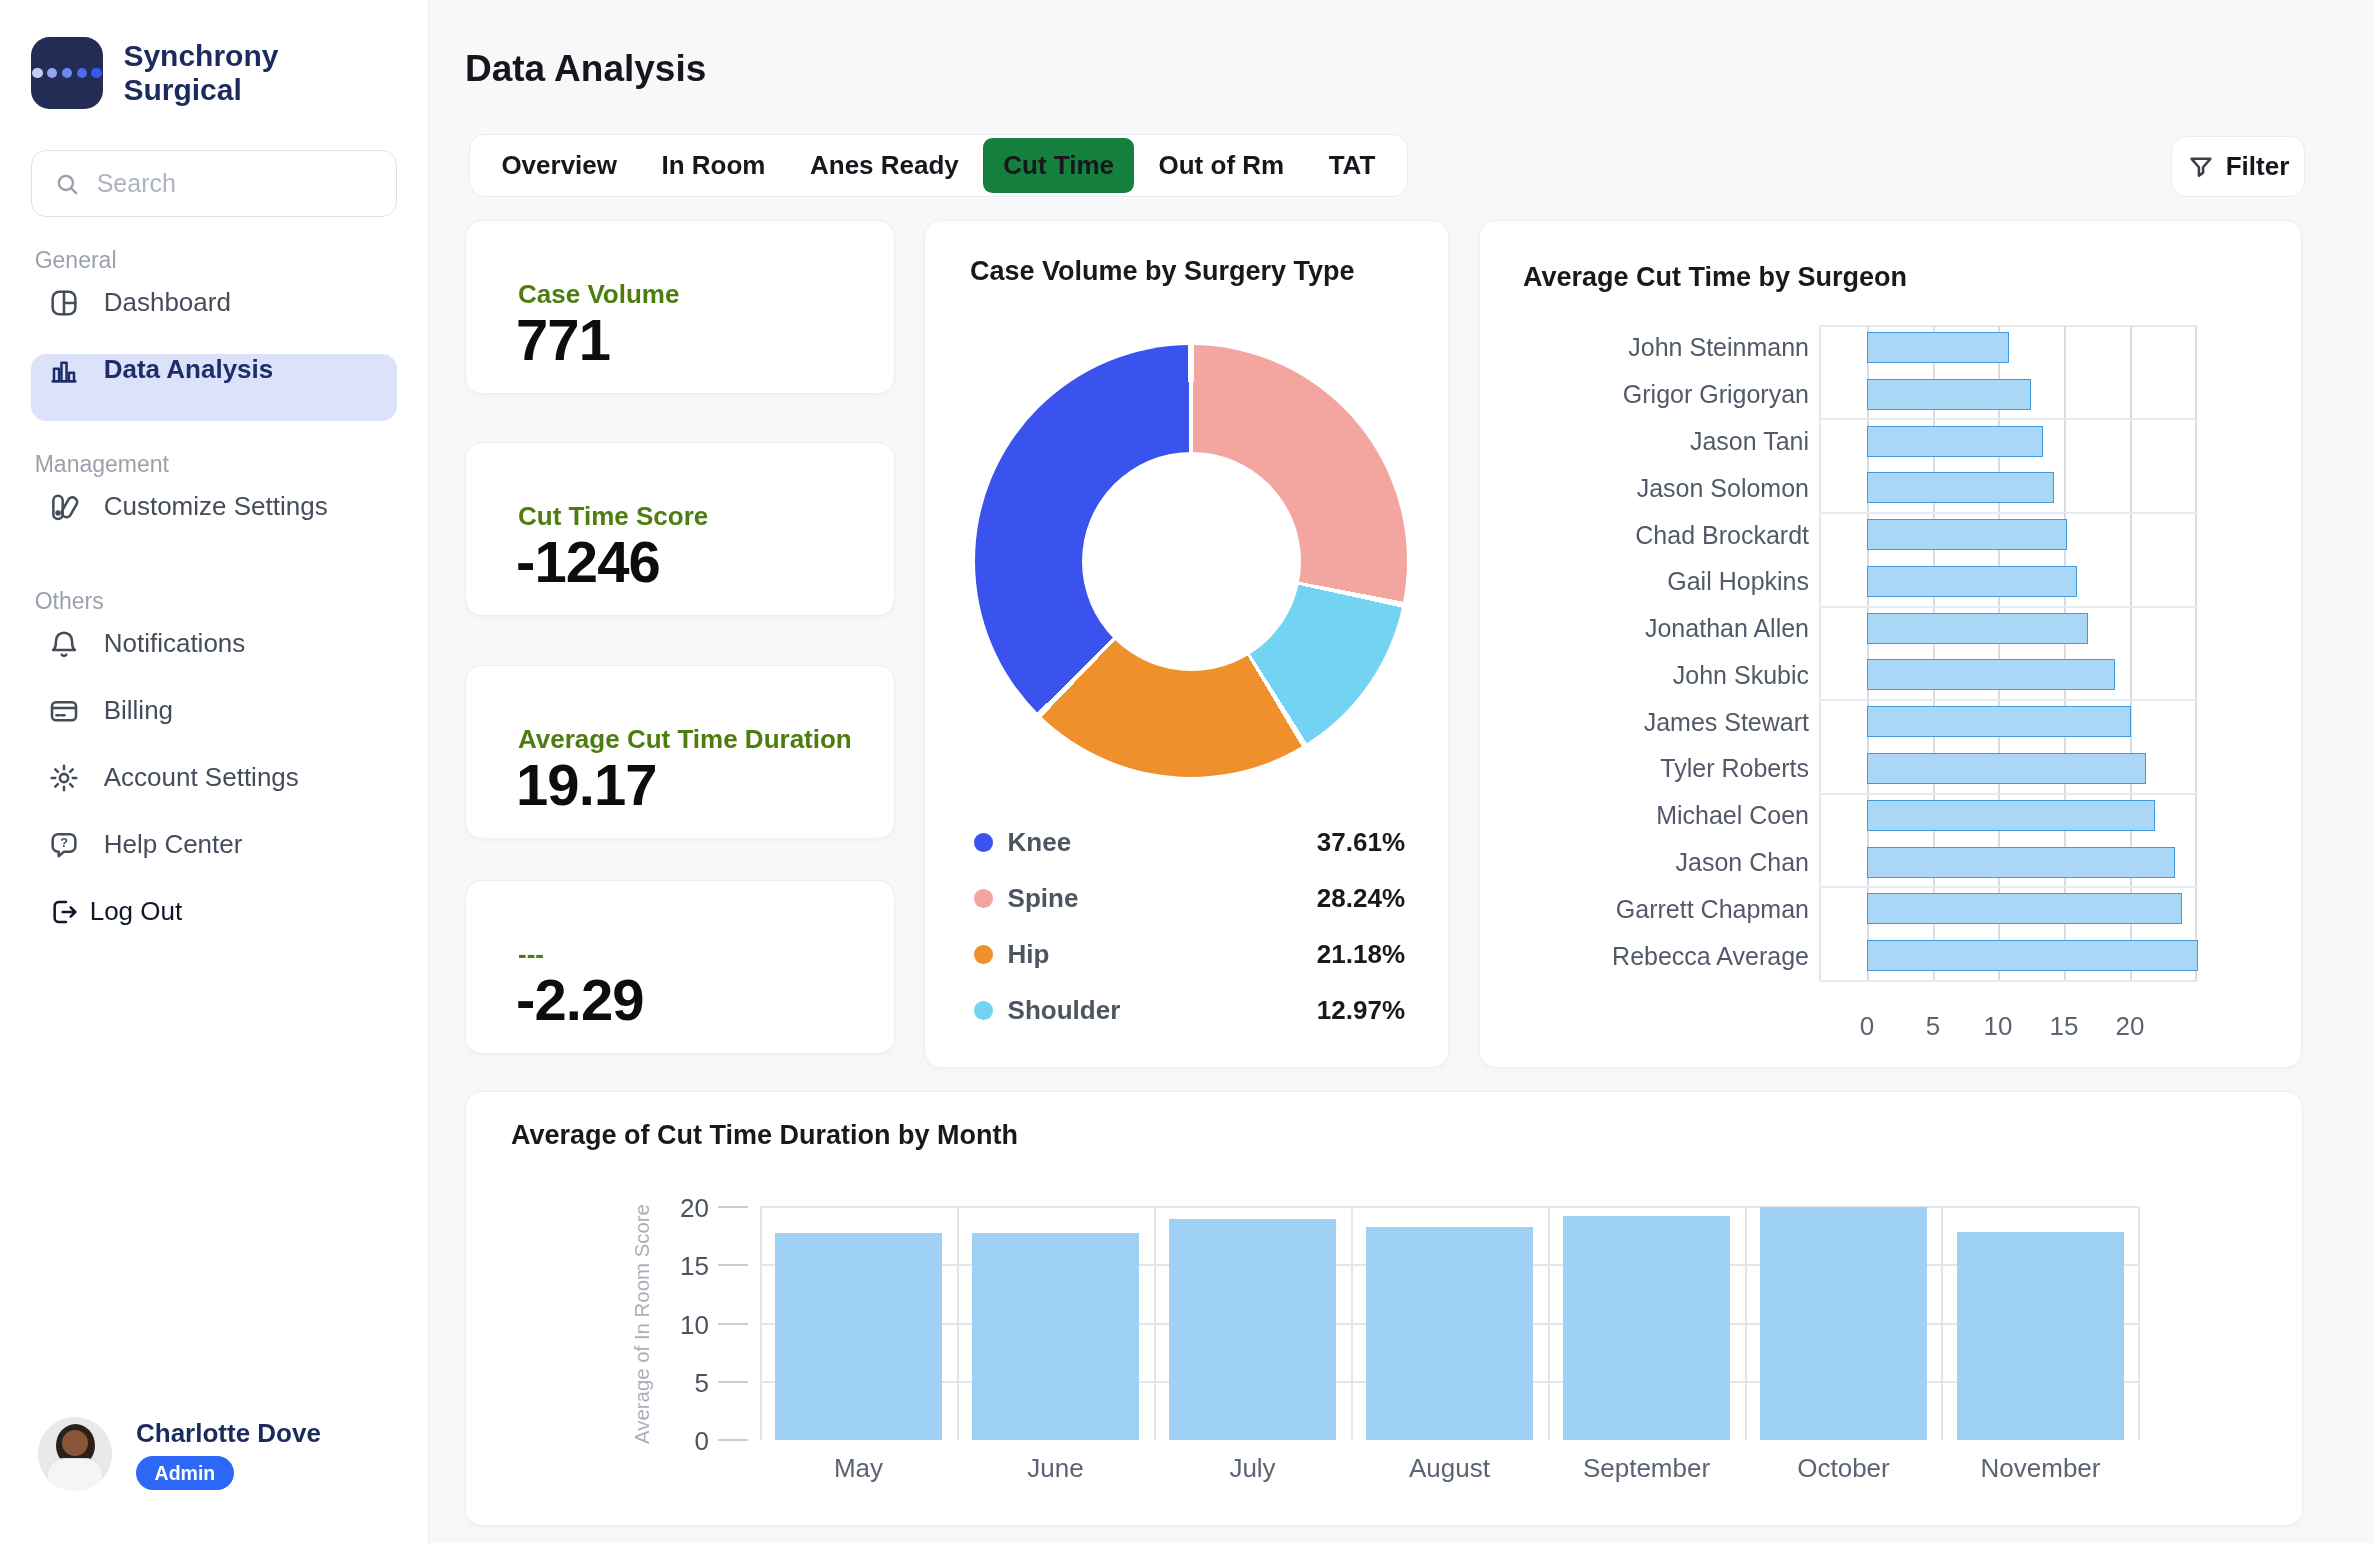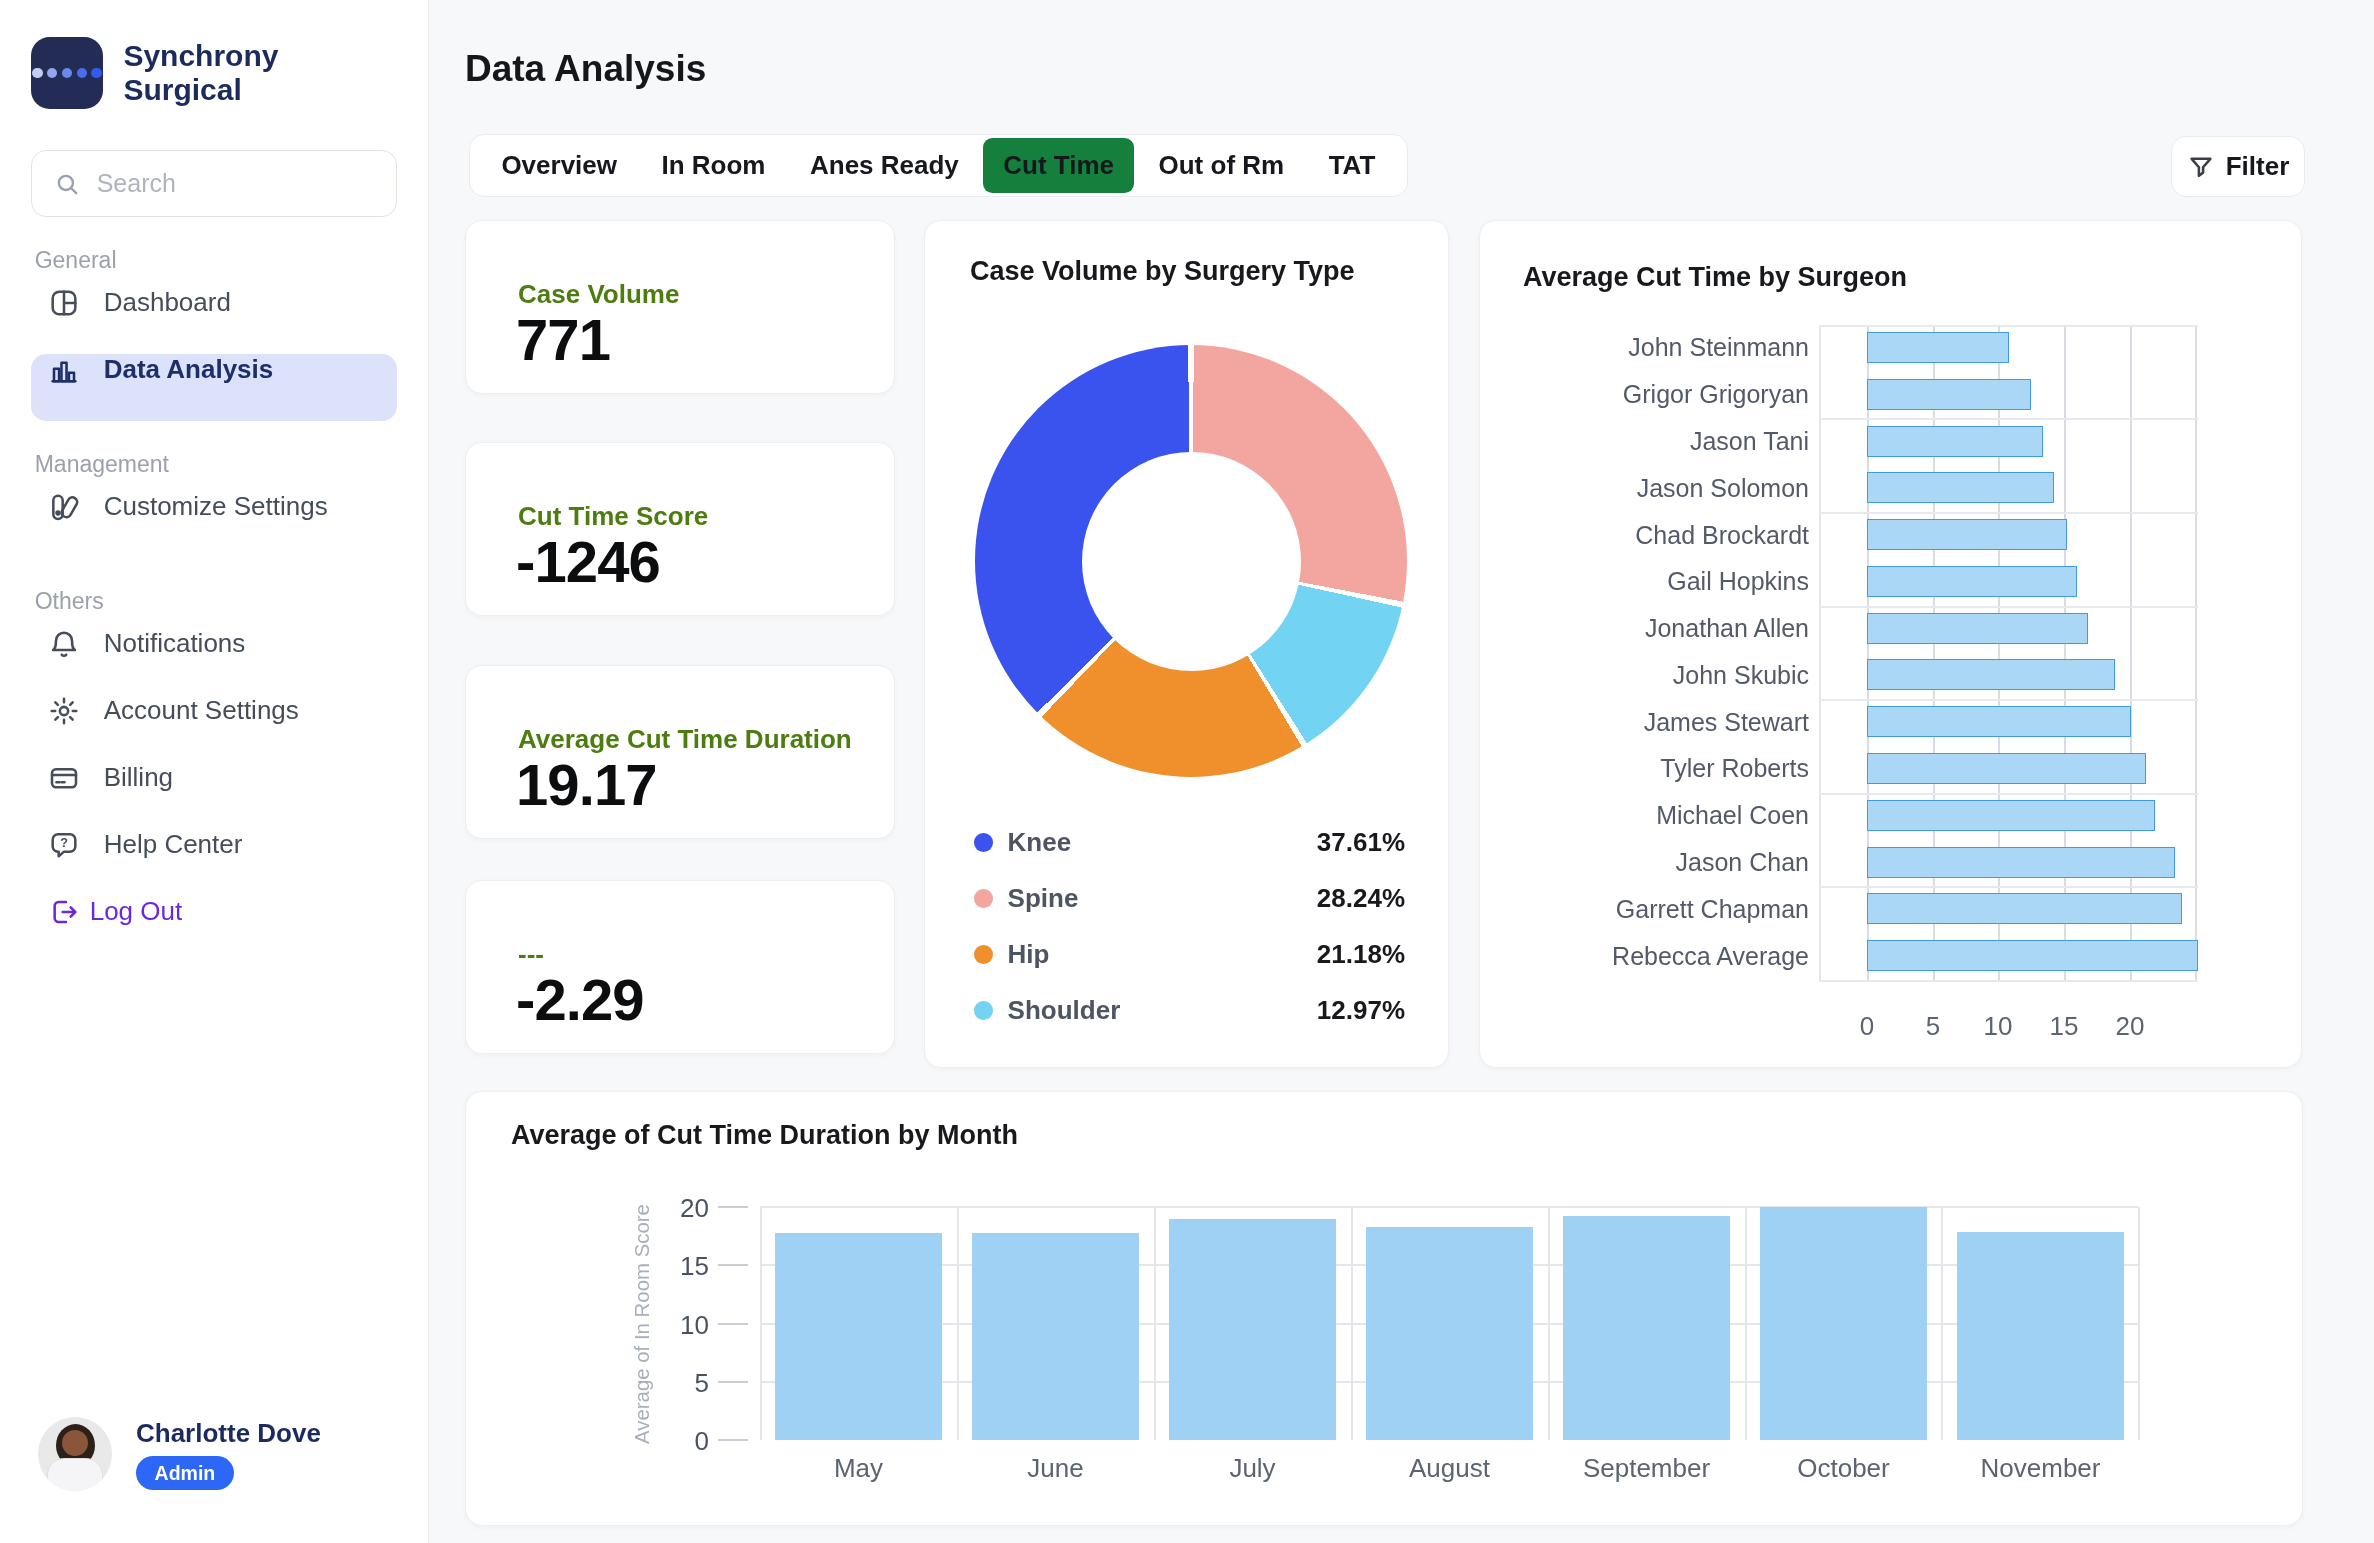--- a/index.html
+++ b/index.html
@@ -11,21 +11,21 @@
   .logo { width:72px; height:72px; border-radius:18.6px; background:#222c55; display:flex; align-items:center; justify-content:center; gap:4.6px; flex:none; }
   .logo .dot { width:10.2px; height:10.2px; border-radius:50%; }
   .brand { font-size:30px; font-weight:bold; color:#1c2b5e; }
   .searchbox { height:67px; border:1.9px solid #dfe3e9; border-radius:15px; display:flex; align-items:center; gap:16.7px; padding:0 22px; margin-bottom:18.6px; color:#9aa1ad; }
   .searchbox input { border:none; outline:none; font-size:25px; color:#5b6472; width:100%; font-family:inherit; background:transparent; }
   .searchbox input::placeholder { color:#aeb4bf; }
   .section-label { color:#9ba1ac; font-size:23px; margin:30px 0 13px 3.7px; }
   .nav-item { display:flex; align-items:flex-start; gap:24px; height:67px; padding:0 16.7px; border-radius:15px; color:#454d5b; font-size:26px; cursor:pointer; }
   .nav-item svg { flex:none; }
   .nav-item.active { background:#dbe2fa; color:#1d2e6a; font-weight:bold; }
-  .nav-item.danger { color:#6d28d9;gap:10px; }
+  .nav-item.danger { color:#0f172a;gap:10px; }
   .user { position:absolute; left:38px; bottom:52px; display:flex; gap:24px; align-items:center; }
   .avatar { width:74px; height:74px; border-radius:50%; background:#e9e9ea; position:relative; overflow:hidden; flex:none; }
   .avatar .hair { position:absolute; left:17.6px; top:7.4px; width:39px; height:43px; border-radius:50%; background:#2c2119; }
   .avatar .face { position:absolute; left:24px; top:13px; width:26px; height:26px; border-radius:50%; background:#8a5538; }
   .avatar .body { position:absolute; left:9.3px; top:41px; width:56px; height:39px; border-radius:16.7px 16.7px 0 0; background:#f5f5f7; border:1.9px solid #e0e0e2; }
   .user .name { font-size:26px; font-weight:bold; color:#1b2b5e; margin-bottom:7.4px; }
   .badge { display:inline-block; background:#2c67f5; color:#fff; font-size:19.5px; font-weight:bold; padding:5.6px 18.6px; border-radius:18.6px; }
 
   
   .page-title { position:absolute; left:465px; top:48px; font-size:37px; font-weight:bold; color:#15171b; }
@@ -120,32 +120,32 @@
       <div class="section-label">Others</div>
       <div class="nav-item">
         <svg width="32" height="32" viewBox="0 0 24 24" fill="none" stroke="currentColor" stroke-width="1.9" stroke-linecap="round" stroke-linejoin="round">
           <path d="M18 9.5a6 6 0 1 0-12 0c0 6-2.2 7-2.2 7h16.4s-2.2-1-2.2-7"></path>
           <path d="M10.3 20a2.1 2.1 0 0 0 3.4 0"></path>
         </svg>
         <span>Notifications</span>
       </div>
       <div class="nav-item">
         <svg width="32" height="32" viewBox="0 0 24 24" fill="none" stroke="currentColor" stroke-width="1.9" stroke-linecap="round" stroke-linejoin="round">
-          <circle cx="12" cy="12" r="3.1"></circle>
-          <path d="M12 2.8v2.6M12 18.6v2.6M2.8 12h2.6M18.6 12h2.6M5.5 5.5l1.9 1.9M16.6 16.6l1.9 1.9M5.5 18.5l1.9-1.9M16.6 7.4l1.9-1.9"></path>
-        </svg>
-        <span>Account Settings</span>
-      </div>
-      <div class="nav-item">
-        <svg width="32" height="32" viewBox="0 0 24 24" fill="none" stroke="currentColor" stroke-width="1.9" stroke-linecap="round" stroke-linejoin="round">
           <rect x="3" y="5.5" width="18" height="13.5" rx="3"></rect>
           <path d="M3 9.7h18"></path>
           <path d="M6.3 15.2h2.2M10.2 15.2h2.2"></path>
         </svg>
         <span>Billing</span>
+      </div>
+      <div class="nav-item">
+        <svg width="32" height="32" viewBox="0 0 24 24" fill="none" stroke="currentColor" stroke-width="1.9" stroke-linecap="round" stroke-linejoin="round">
+          <circle cx="12" cy="12" r="3.1"></circle>
+          <path d="M12 2.8v2.6M12 18.6v2.6M2.8 12h2.6M18.6 12h2.6M5.5 5.5l1.9 1.9M16.6 16.6l1.9 1.9M5.5 18.5l1.9-1.9M16.6 7.4l1.9-1.9"></path>
+        </svg>
+        <span>Account Settings</span>
       </div>
       <div class="nav-item">
         <svg width="32" height="32" viewBox="0 0 24 24" fill="none" stroke="currentColor" stroke-width="1.9" stroke-linecap="round" stroke-linejoin="round" style="font-size:28px">
           <path d="M20.5 8a4 4 0 0 0-4-4h-9a4 4 0 0 0-4 4v5a4 4 0 0 0 4 4h.5v3.5L12 17h4.5a4 4 0 0 0 4-4z"></path>
           <text x="12" y="13.6" font-size="9.5" text-anchor="middle" fill="currentColor" stroke="none" font-weight="bold">?</text>
         </svg>
         <span>Help Center</span>
       </div>
       <div class="nav-item danger">
         <svg width="32" height="32" viewBox="0 0 24 24" fill="none" stroke="currentColor" stroke-width="1.9" stroke-linecap="round" stroke-linejoin="round">

